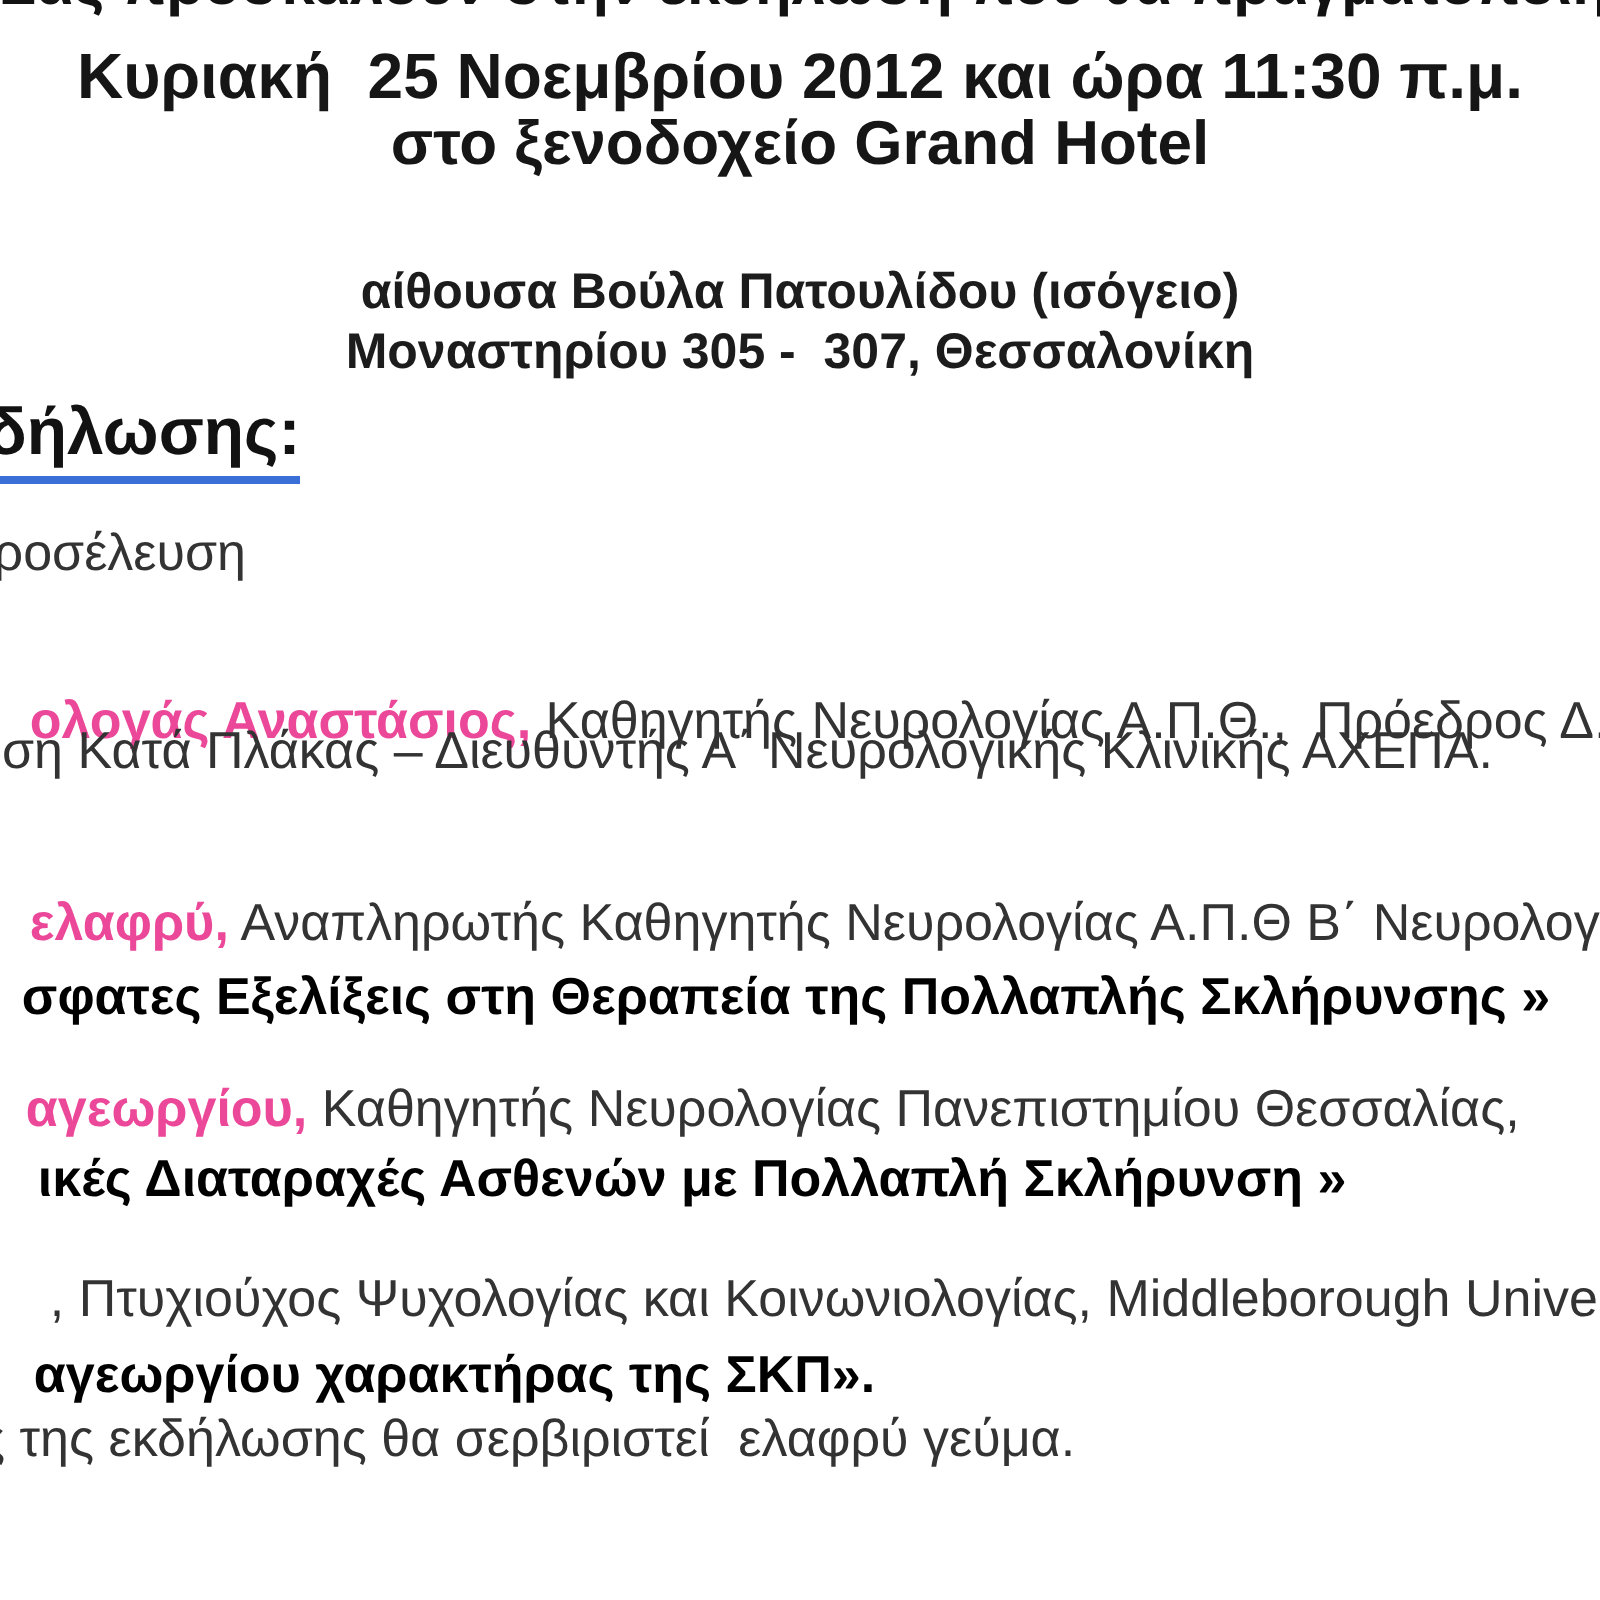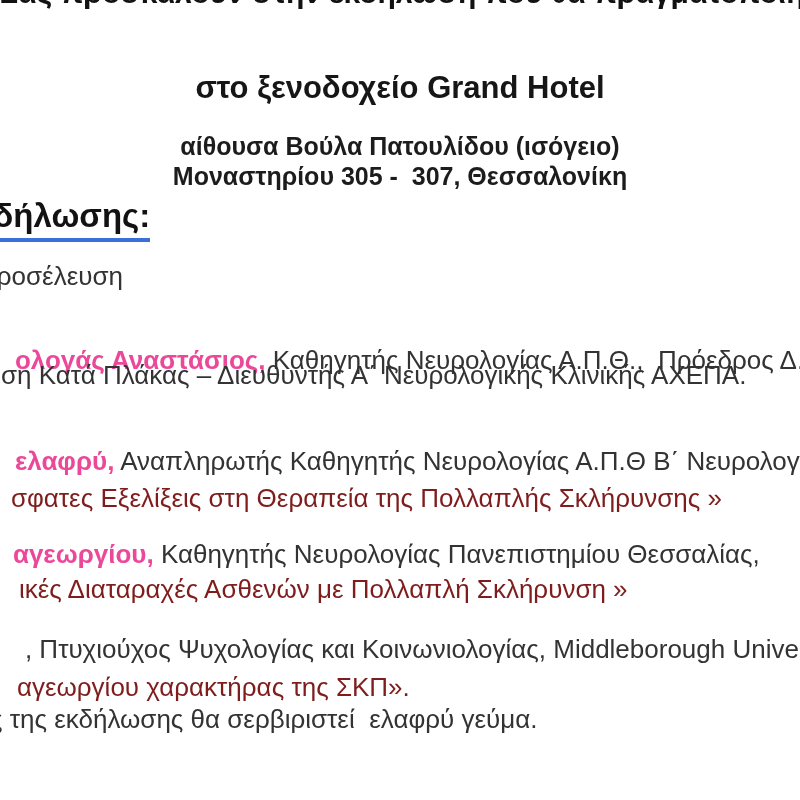--- a/index.html
+++ b/index.html
@@ -36,54 +36,55 @@
     top: -25px;
     left: 0;
     width: 800px;
     text-align: center;
     font-weight: 700;
     font-size: 30px;
     line-height: 36px;
     color: #121212;
   }
   .date-line   { top: 22px;  font-size: 32px; }
-  .venue-line  { top: 72px;  font-size: 31px; }
+  .venue-line  { top: 56px;  font-size: 31px; }
   .room-line   { top: 96px;  font-size: 25px; }
   .addr-line   { top: 126px; font-size: 25px; }
   .section-heading {
     top: 196px;
     left: -46px;
     font-weight: 700;
     font-size: 33px;
     line-height: 40px;
     color: #121212;
     padding-bottom: 2px;
     border-bottom: 4px solid #3b6fd8;
   }
   .arrival-line { top: 263px; left: -22px; color: #333333; }
   .row { color: #333333; }
   .row .name  { font-weight: 700; color: #ec4899; }
-  .row .title { font-weight: 400; color: #7f1d1d; }
+  .row .title { font-weight: 700; color: #000000; }
   .s1l1 { top: 321px; left: -14px; }
   .s1l2 { top: 362px; left: -12px; }
   .s2l1 { top: 422px; left: -14px; }
   .s2l2 { top: 459px; left: -18px; }
   .s3l1 { top: 515px; left: -16px; }
   .s3l2 { top: 550px; left: -10px; }
   .s4l1 { top: 610px; left: -4px;  }
   .s4l2 { top: 648px; left: -12px; }
   .footer-line { top: 706px; left: -10px; color: #333333; }
 </style>
 </head>
 <body>
 
 <div class="page">
 
   <div class="line top-clip">Σας προσκαλούν στην εκδήλωση που θα πραγματοποιηθεί την</div>
 
+  <div class="line centered bold date-line">Κυριακή  25 Νοεμβρίου 2012 και ώρα 11:30 π.μ.</div>
 
   <div class="line centered bold venue-line">στο ξενοδοχείο Grand Hotel</div>
 
   <div class="line centered semibold room-line">αίθουσα Βούλα Πατουλίδου (ισόγειο)</div>
 
   <div class="line centered semibold addr-line">Μοναστηρίου 305 -  307, Θεσσαλονίκη</div>
 
   <div class="line section-heading">Εκδήλωσης:</div>
 
   <div class="line arrival-line">Προσέλευση</div>

